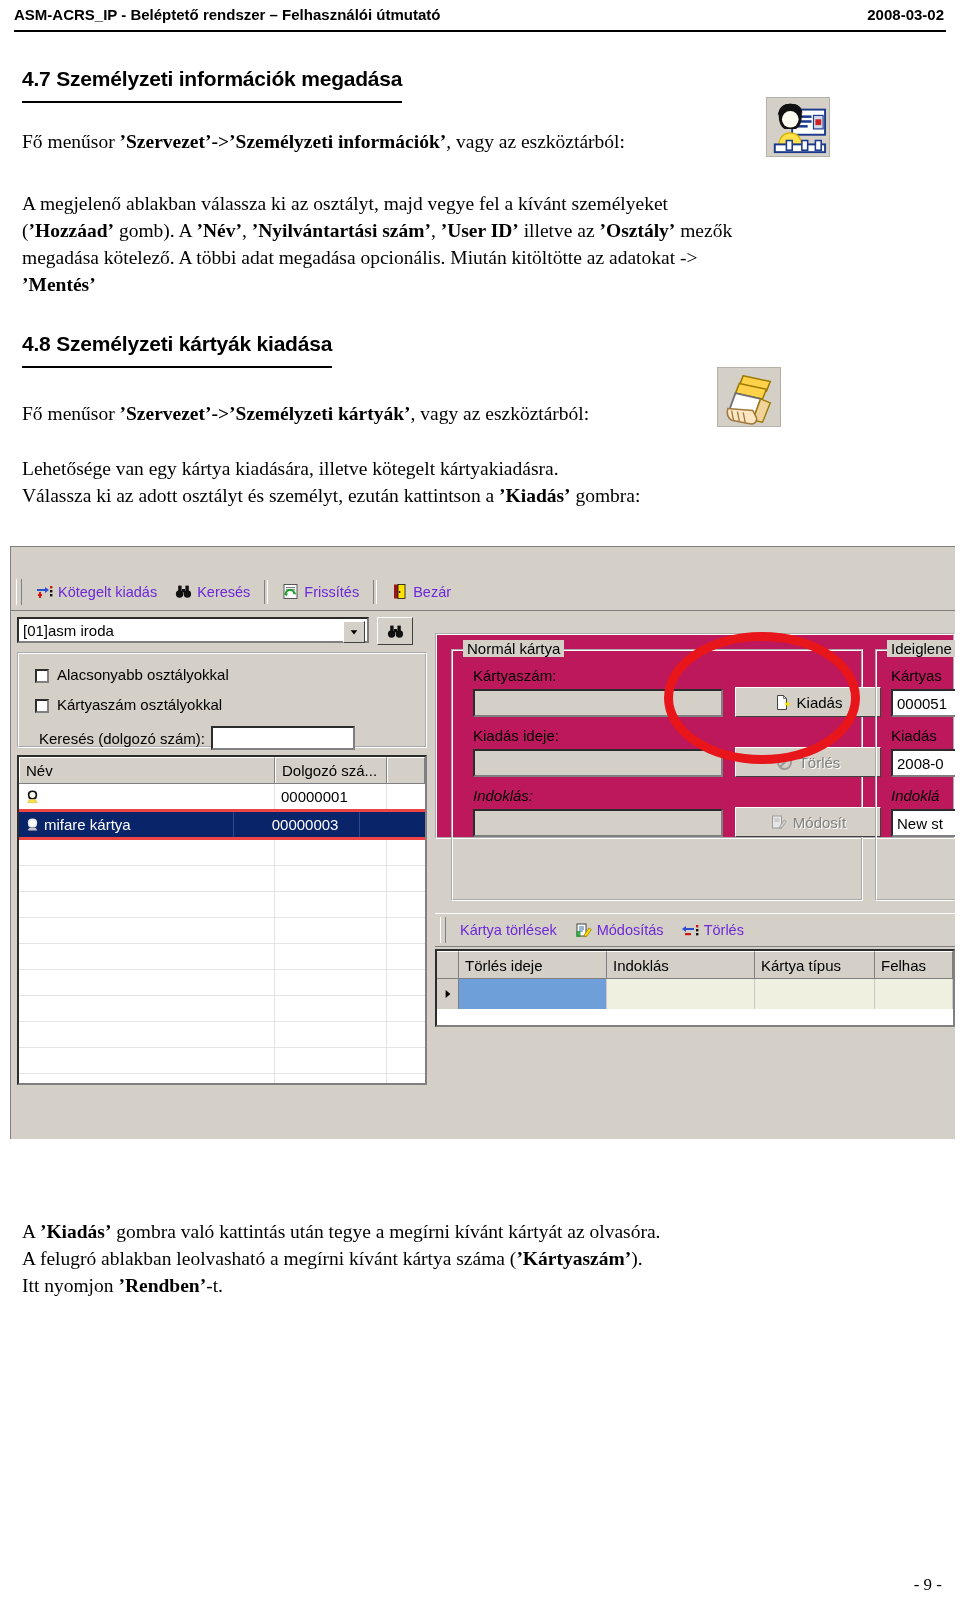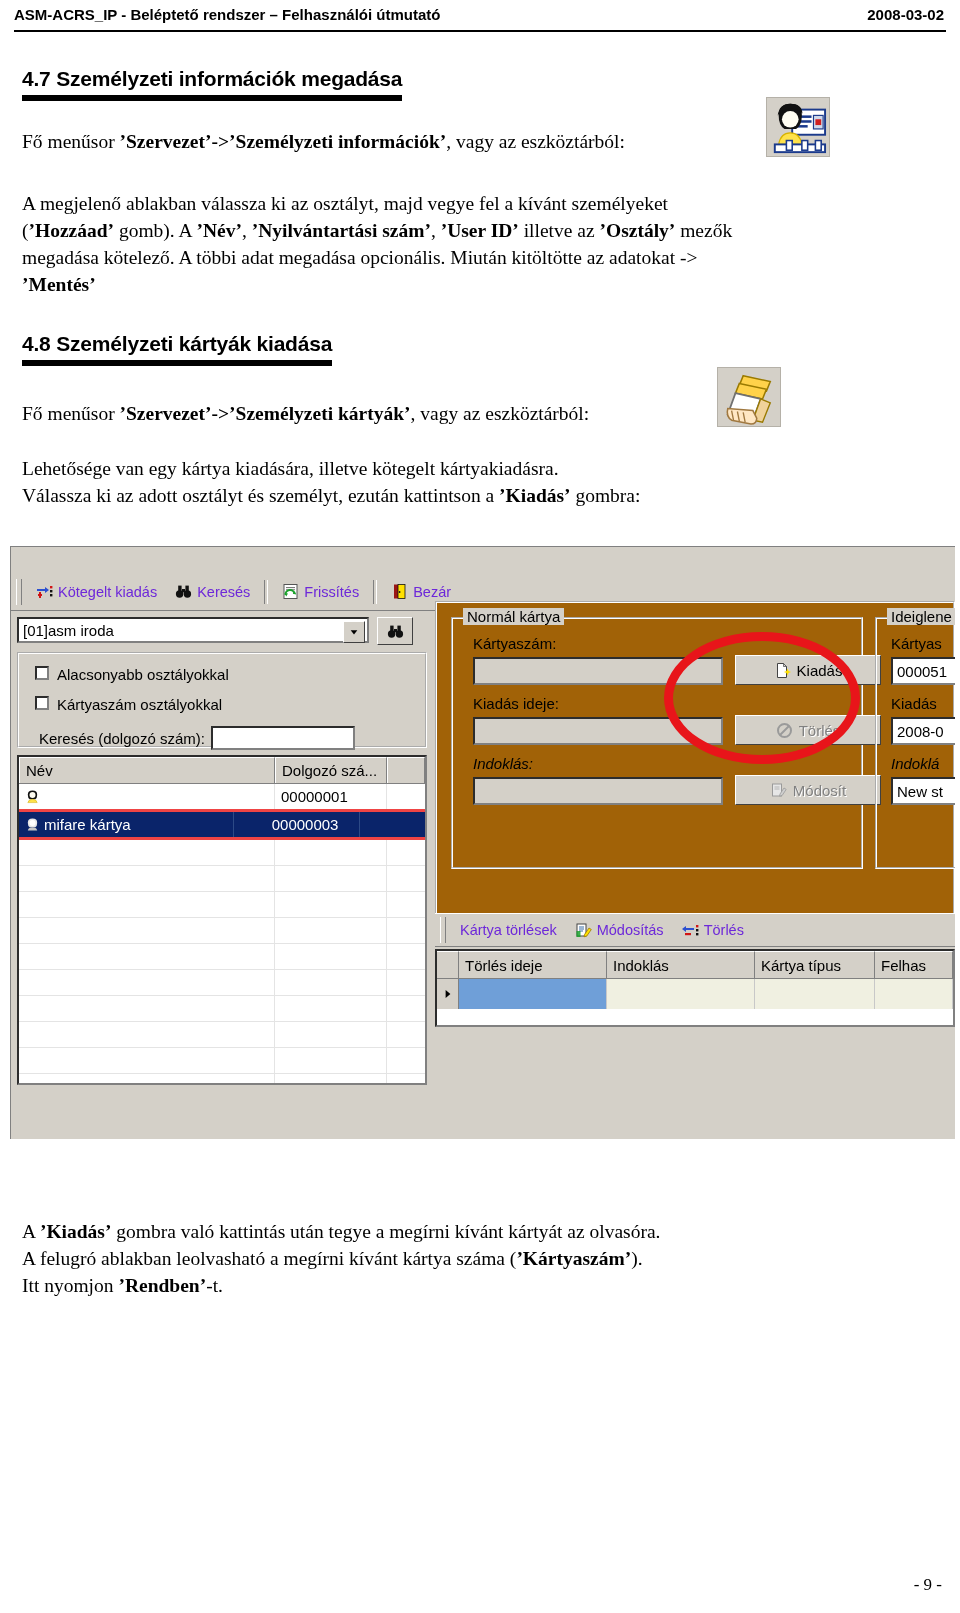--- a/index.html
+++ b/index.html
@@ -15,24 +15,24 @@
     position:absolute;left:0;top:0;width:960px;height:32px;
     font-family:"Liberation Sans", sans-serif;
     font-size:15px;font-weight:bold;color:#000;
   }
   .doc-header .hl{position:absolute;left:14px;top:6px;white-space:nowrap;}
   .doc-header .hr{position:absolute;right:16px;top:6px;white-space:nowrap;}
   .hrule{position:absolute;left:14px;top:30px;width:932px;height:2px;background:#000;}
 
   
   h2.sec{
-    position:absolute;margin:0;padding:0 0 4px 0;
+    position:absolute;margin:0;padding:0 0 10px 0;
     font-family:"Liberation Sans", sans-serif;
     font-size:21px;font-weight:bold;letter-spacing:-0.2px;
-    border-bottom:6px solid #000000;display:inline-block;white-space:nowrap;
+    border-bottom:2px solid #000000;display:inline-block;white-space:nowrap;
   }
   #sec47{left:22px;top:67px;}
   #sec48{left:22px;top:332px;}
 
   
   .para{
     position:absolute;font-family:"Liberation Serif", serif;
     font-size:19.5px;line-height:27px;color:#000;
   }
   .para b{font-weight:bold;}
@@ -99,21 +99,21 @@
     border-top:1px solid #fff;border-left:1px solid #fff;
     border-right:1px solid #404040;border-bottom:1px solid #404040;
     display:flex;align-items:center;justify-content:center;
   }
 
   
   .filterbox{
     position:absolute;left:6px;top:105px;width:410px;height:96px;
     background:#d4d0c8;border:2px groove #fff;box-sizing:border-box;
   }
-  .chkrow{position:absolute;display:flex;align-items:flex-start;gap:8px;font-size:15px;}
+  .chkrow{position:absolute;display:flex;align-items:flex-end;gap:8px;font-size:15px;}
   #chk1{left:16px;top:12px;}
   #chk2{left:16px;top:42px;}
   .chkbox{
     width:14px;height:14px;background:#fff;border:2px inset #808080;box-sizing:border-box;flex:none;
   }
   .srchrow{position:absolute;left:20px;top:72px;display:flex;align-items:center;gap:6px;font-size:15px;}
   .srchinput{width:144px;height:24px;background:#fff;border:2px inset #808080;box-sizing:border-box;}
 
   
   .lgrid{
@@ -138,22 +138,22 @@
   .lgc.c3{width:38px;border-right:none;}
   .lgrow.sel .lgc{border-right-color:#2d4a86;}
   .lgempty{height:25px;border-bottom:1px solid #e4e4e4;display:flex;}
   .lgempty i{display:block;height:100%;border-right:1px solid #e4e4e4;}
   .lgempty i.c1{width:256px;}
   .lgempty i.c2{width:112px;}
   .lgempty i.c3{width:38px;border-right:none;}
 
   
   .rpanel{
-    position:absolute;left:424px;top:54px;width:520px;height:346px;
-    background:#a16207;border:2px groove #fff;box-sizing:border-box;
+    position:absolute;left:424px;top:86px;width:520px;height:206px;
+    background:#be185d;border:2px groove #fff;box-sizing:border-box;
   }
   .gbox{
     position:absolute;border:2px groove #fff;box-sizing:border-box;
   }
   .gbox > .gtitle{
     position:absolute;top:-11px;left:10px;background:#d4d0c8;
     padding:0 4px;font-size:15px;white-space:nowrap;
   }
   #gbox-normal{left:14px;top:14px;width:412px;height:252px;}
   #gbox-temp{left:438px;top:14px;width:160px;height:252px;}

